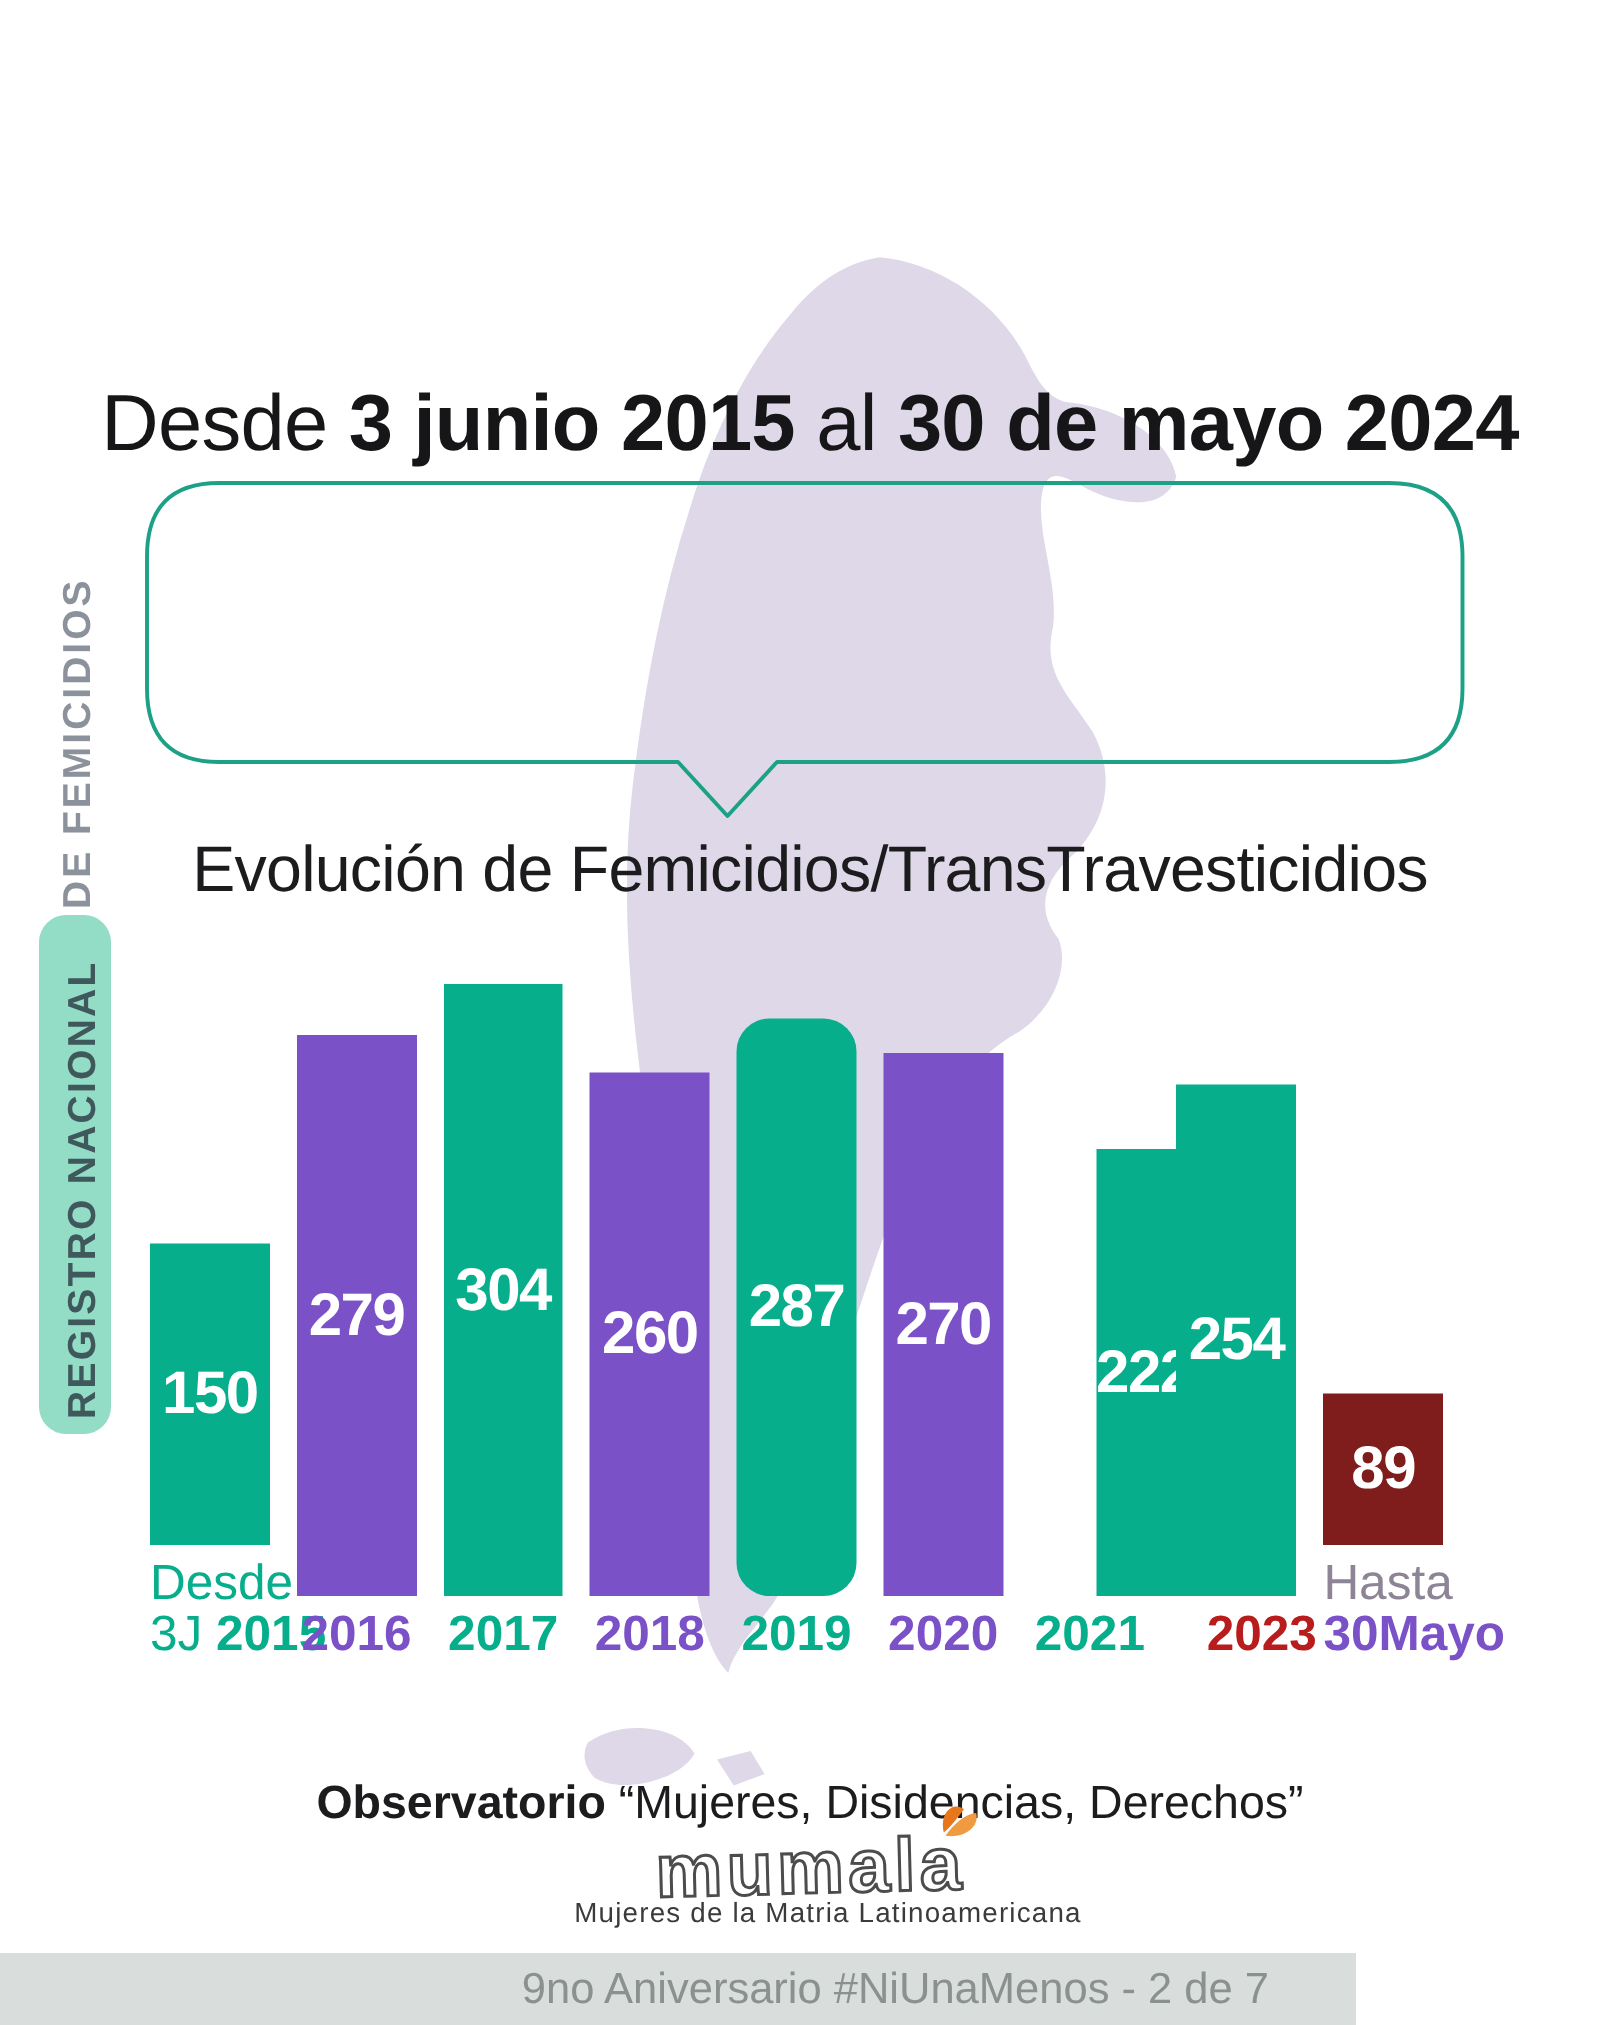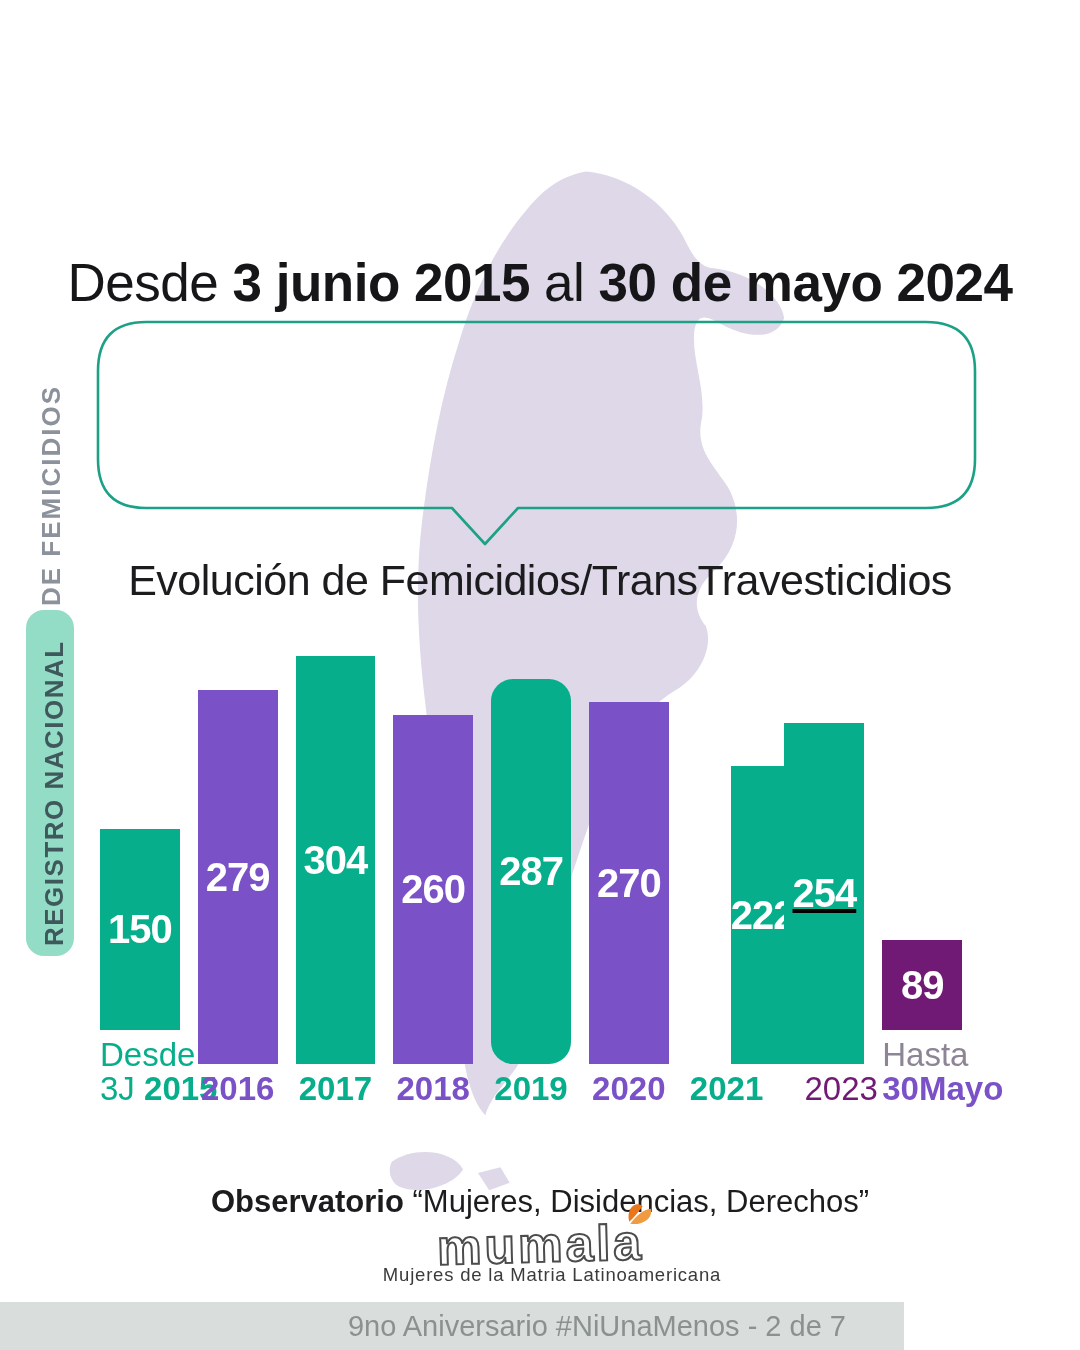--- a/index.html
+++ b/index.html
@@ -165,31 +165,31 @@
           <div class="bar" style="height: 298px; background: rgb(6, 174, 139); margin-left: 44px;">
             <span class="val">222</span>
           </div>
         </div>
         <div class="xlabel xl-center">
           <div class="xline"><span style="font-weight: 800; color: rgb(6, 174, 139);">2021</span></div>
         </div>
       </div>
       <div class="col">
         <div class="barwrap">
-          <div class="bar" style="height: 341px; background: rgb(6, 174, 139); text-decoration: underline;">
+          <div class="bar" style="height: 341px; background: rgb(6, 174, 139);">
             <span class="val">254</span>
           </div>
         </div>
         <div class="xlabel xl-center">
-          <div class="xline"><span style="font-weight: 400; color: #701a75; margin-left: 20px;">2023</span></div>
-        </div>
-      </div>
-      <div class="col">
-        <div class="barwrap">
-          <div class="bar" style="height: 90px; background: #701a75;">
+          <div class="xline"><span style="font-weight: 700; color: #b91c1c; margin-left: 20px;">2023</span></div>
+        </div>
+      </div>
+      <div class="col">
+        <div class="barwrap">
+          <div class="bar" style="height: 101px; background: #7f1d1d;">
             <span class="val">89</span>
           </div>
         </div>
         <div class="xlabel xl-left">
           <div class="xline"><span style="font-weight: 400; color: rgb(141, 132, 150);">Hasta</span></div>
           <div class="xline"><span style="font-weight: 800; color: rgb(123, 81, 200);">30Mayo</span></div>
         </div>
       </div>
     </div>
 

